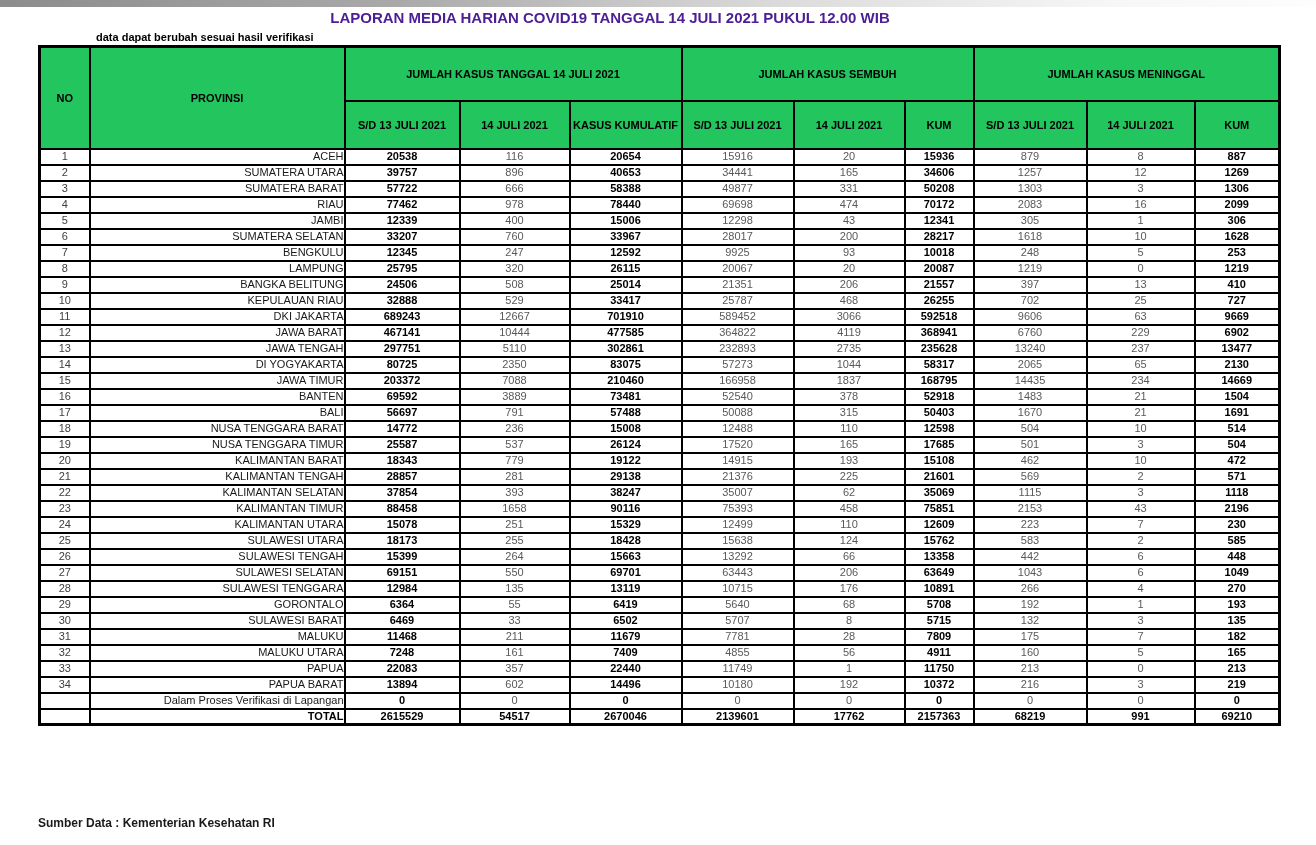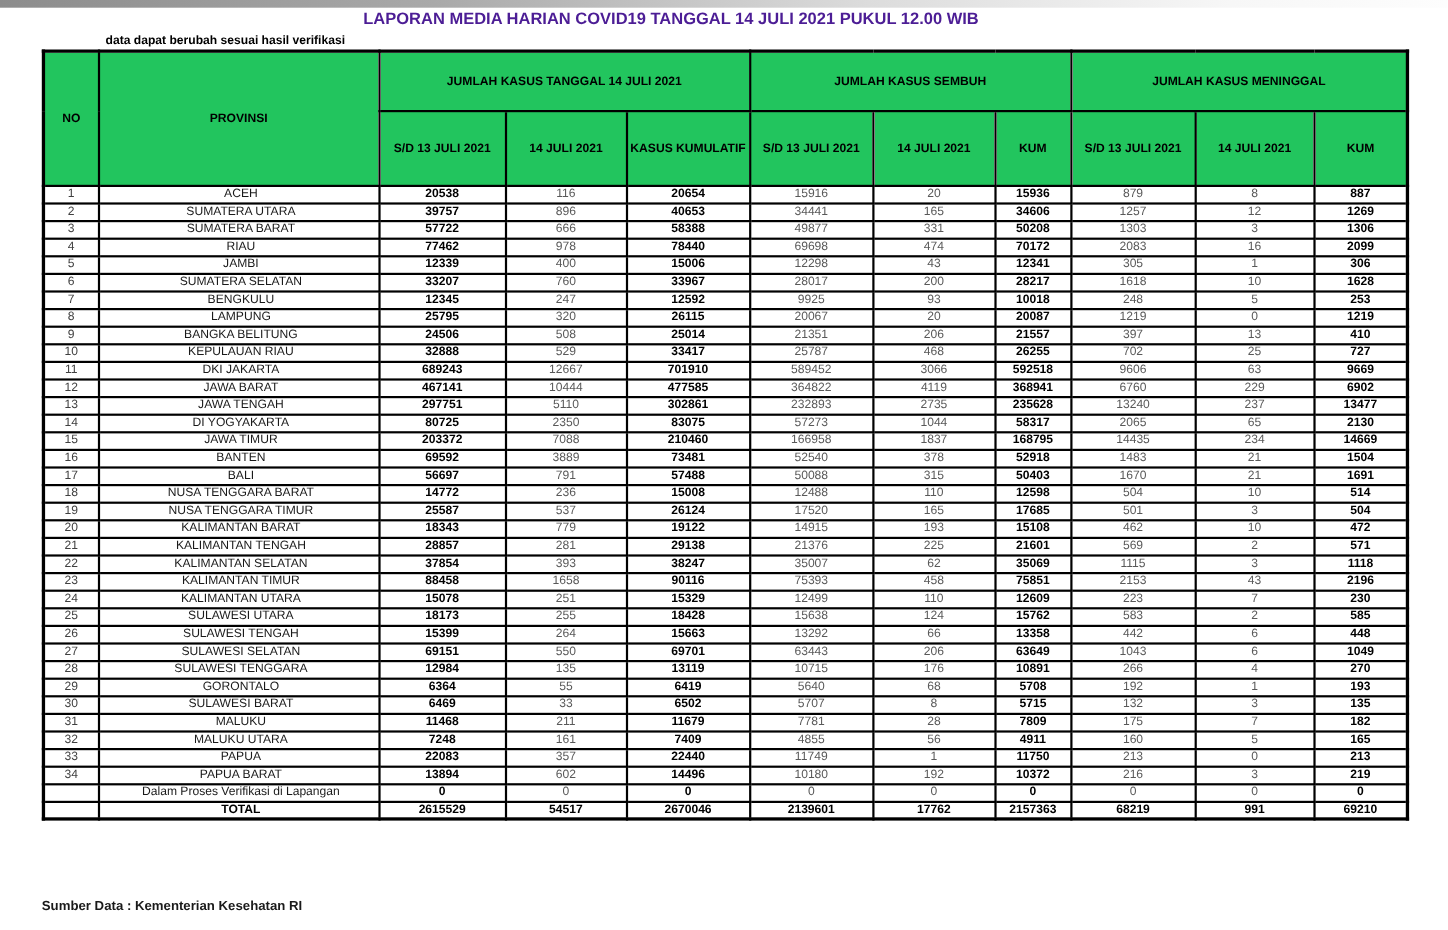--- a/index.html
+++ b/index.html
@@ -38,29 +38,29 @@
   }
   table.report thead th {
     background: #22c55e;
     font-weight: bold;
     font-size: 11px;
     text-align: center;
     color: #000;
     white-space: normal;
   }
   tr.group-row th { height: 54px; }
-  tr.sub-row th { height: 68px; }
+  tr.sub-row th { height: 48px; }
   table.report tbody td {
     height: 16px;
     font-size: 11px;
     line-height: 13px;
     background: #ffffff;
   }
   td.cell-no { text-align: center; color: #404040; }
-  td.cell-prov { text-align: center; padding-left: 4px; color: #1a1a1a; margin-left: 40px; }
+  td.cell-prov { text-align: right; padding-left: 4px; color: #1a1a1a; margin-left: 40px; }
   td.cell-num { text-align: center; color: #595959; }
   td.cell-num.bold { font-weight: bold; color: #000; }
   tr.total-row td { font-weight: bold; color: #000; }
   tr.total-row td.cell-prov { color: #000; }
   .data-source {
     position: absolute; top: 816px; left: 38px;
     font-size: 12px; font-weight: bold; color: #1a1a1a;
   }
 </style>
 </head>

